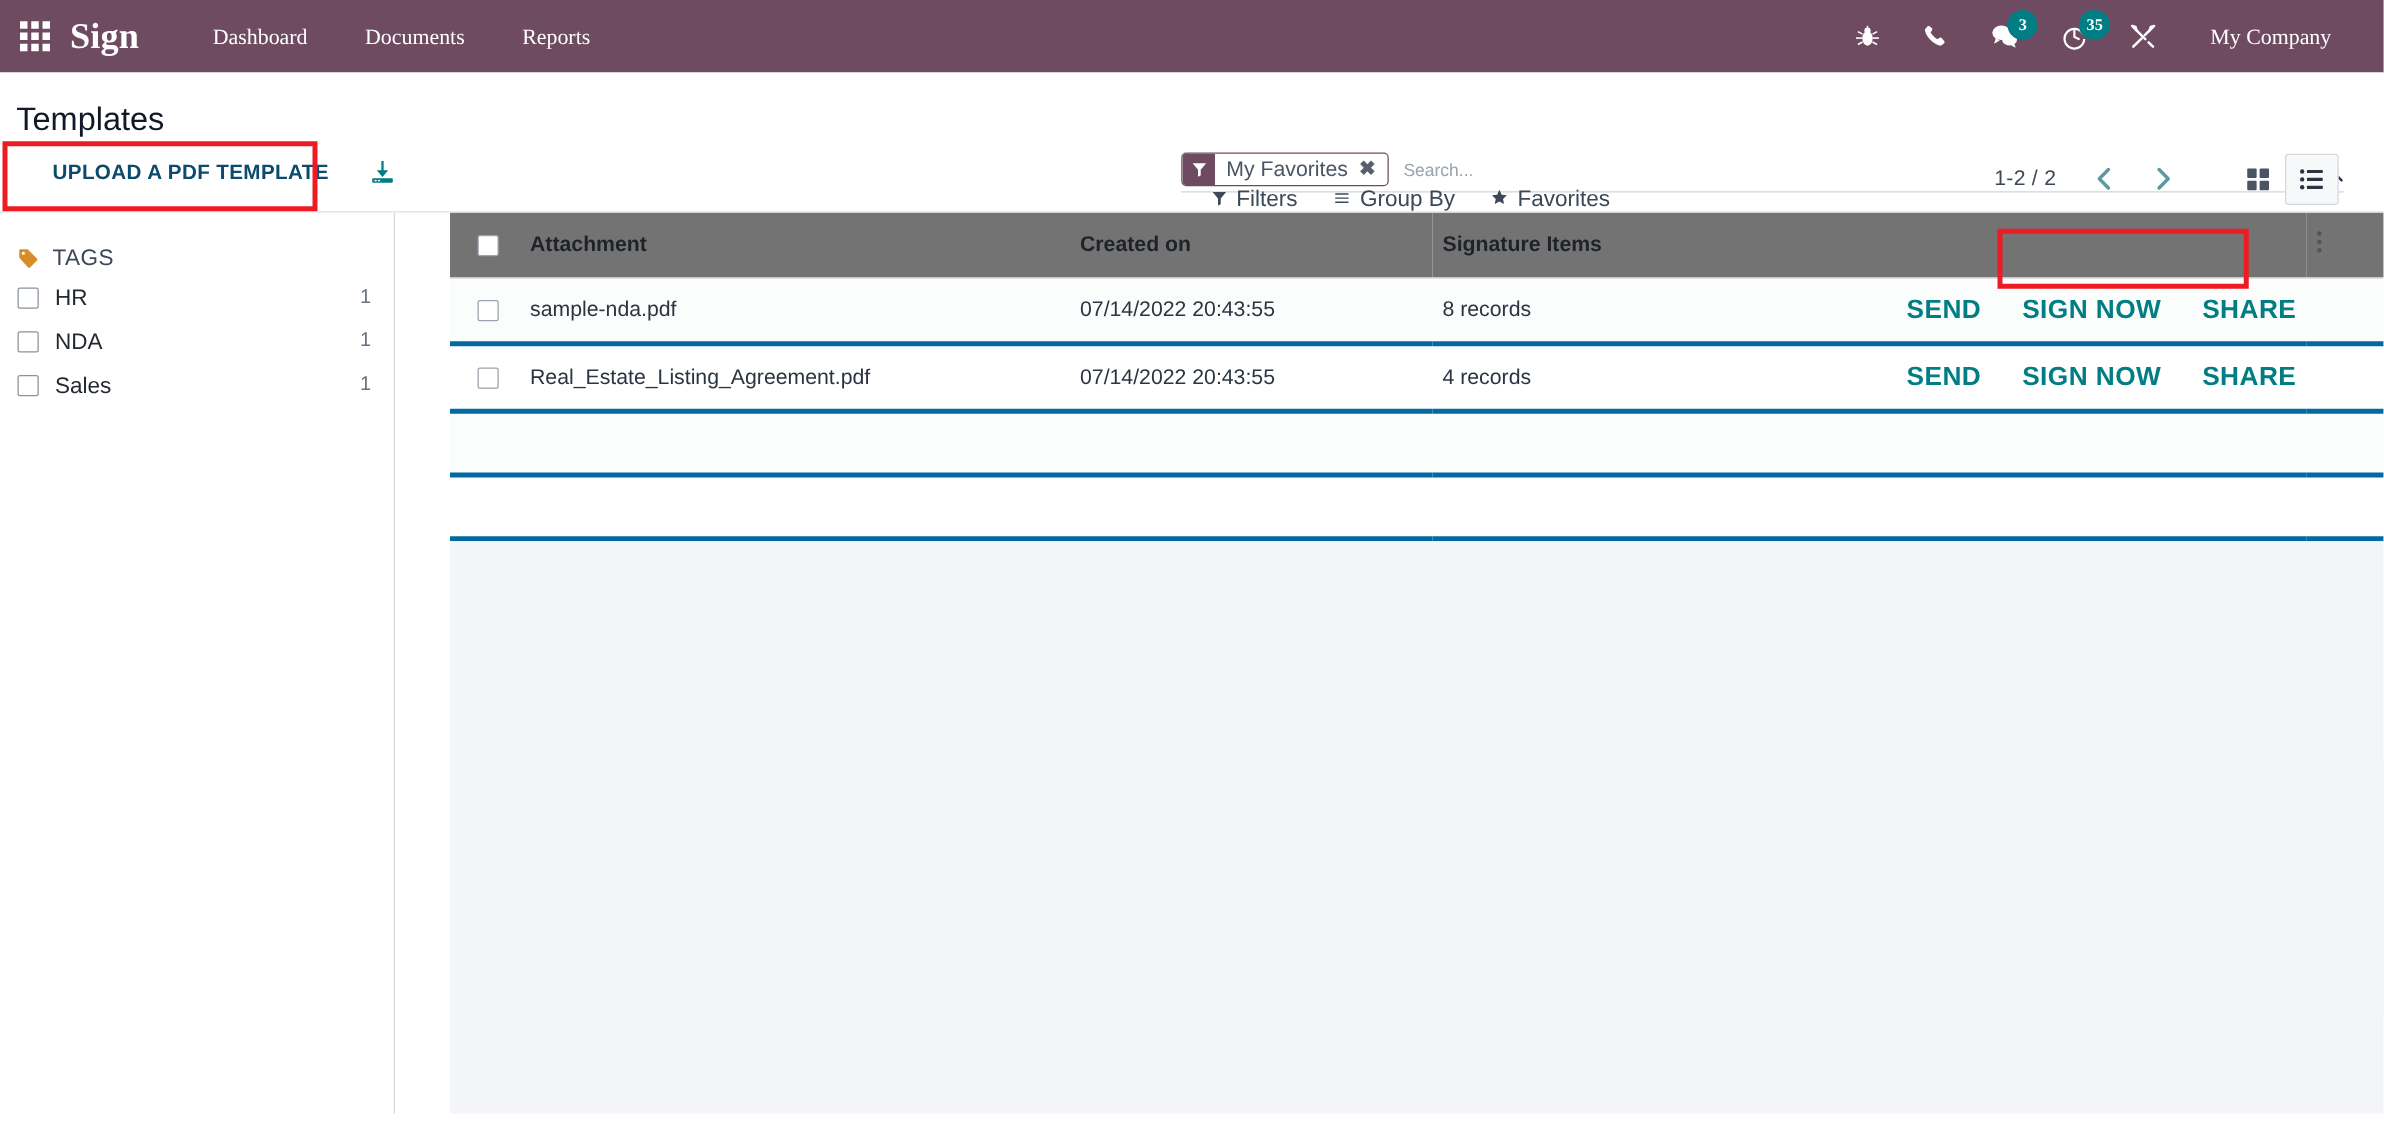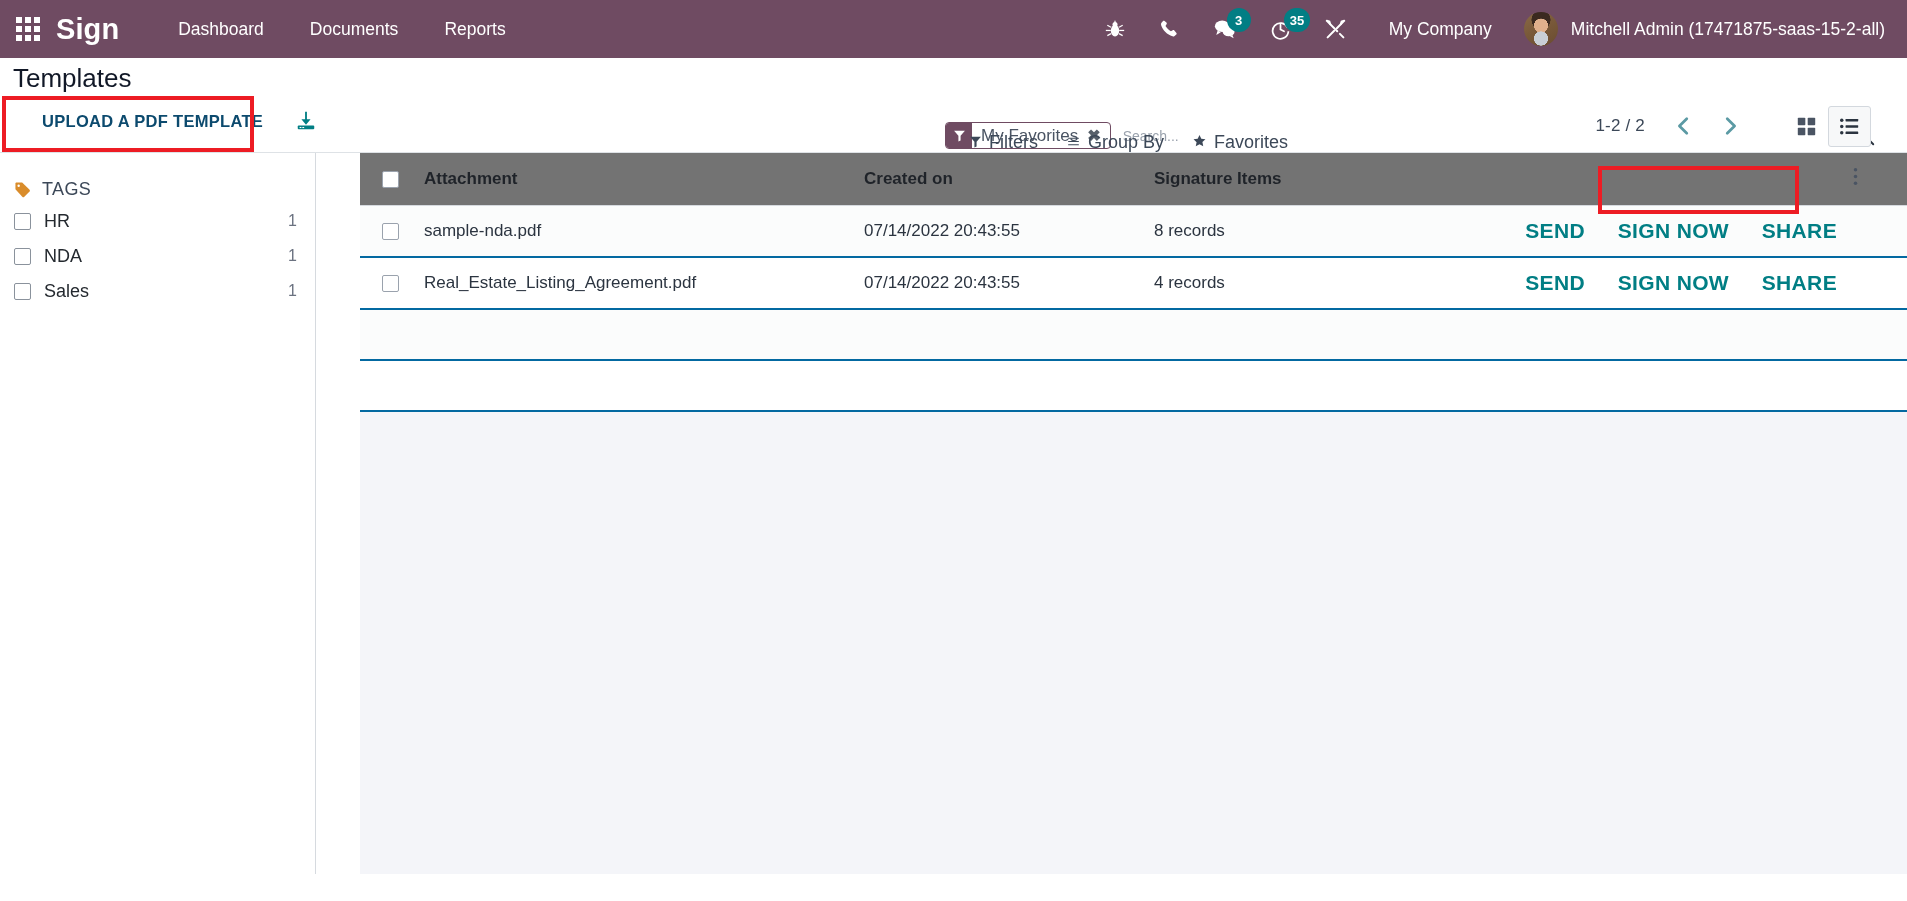--- a/index.html
+++ b/index.html
@@ -13,20 +13,21 @@
 
   
   .navbar {
     height: 58px;
     background: #6f4b62;
     display: flex;
     align-items: center;
     padding: 0 22px 0 0;
     color: #ffffff;
     position: relative;
+    font-family: Liberation Serif, serif;
   }
   .apps-menu-icon {
     width: 56px; height: 58px;
     display: flex; align-items: center; justify-content: center;
     cursor: pointer;
   }
   .grid-dots {
     display: grid;
     grid-template-columns: repeat(3, 6px);
     grid-template-rows: repeat(3, 6px);
@@ -78,21 +79,21 @@
   }
   .user-name { font-size: 17.5px; white-space: nowrap; }
 
   
   .control-panel {
     background: #ffffff;
     border-bottom: 1px solid #dee2e6;
     padding: 0 18px 0 0;
     position: relative;
   }
-  .cp-row1 { display: flex; align-items: flex-start; padding-top: 6px; }
+  .cp-row1 { display: flex; align-items: flex-start; padding-top: 23px; }
   .page-title {
     font-size: 26px; color: #111827; font-weight: 400;
     padding-left: 13px; line-height: 1.15;
   }
 
   .searchview-wrap {
     position: absolute;
     left: 945px; top: 64px;
     width: 930px;
     display: flex; align-items: center;
@@ -229,21 +230,21 @@
     display: flex; flex-direction: column;
   }
   table.olist { width: 100%; border-collapse: collapse; table-layout: fixed; }
   table.olist th {
     text-align: left; font-weight: 700; font-size: 17px; color: #1f2329;
     padding: 14px 8px; border-bottom: 1px solid #d6dadf;
     background: #737373; white-space: nowrap;
   }
   table.olist td {
     font-size: 17px; color: #2b3440;
-    padding: 13px 8px; border-bottom: 2px solid #0369a1;
+    padding: 13px 8px; border-bottom: 4px solid #0369a1;
     white-space: nowrap; overflow: hidden; text-overflow: ellipsis;
   }
   tr.row-odd td { background: #fbfcfc; }
   tr.row-even td { background: #ffffff; }
   .col-cb { width: 56px; padding-left: 22px !important; }
   .col-attachment { width: 440px; }
   .col-created { width: 290px; }
   .col-items { width: 230px; }
   .col-actions { text-align: right; }
   .col-opt { width: 62px; text-align: center; }
@@ -342,24 +343,20 @@
           <path d="M21 3l-7.5 7.5"></path>
         <path d="M3 21l7.5-7.5"></path>
           <path d="M21 21l-4-4"></path>
         <path d="M2 2l3 1 1 3"></path>
           <path d="M22 2l-3 1-1 3"></path>
       </svg>
     </div>
 
     <div class="company-name">My Company</div>
 
-    <div class="user-menu">
-      <div class="avatar"></div>
-      <span class="user-name">Mitchell Admin (17471875-saas-15-2-all)</span>
-    </div>
 
   </div>
 </div>
 
 <div class="control-panel">
 
   <div class="cp-row1">
     <div class="page-title">Templates</div>
   </div>
 

